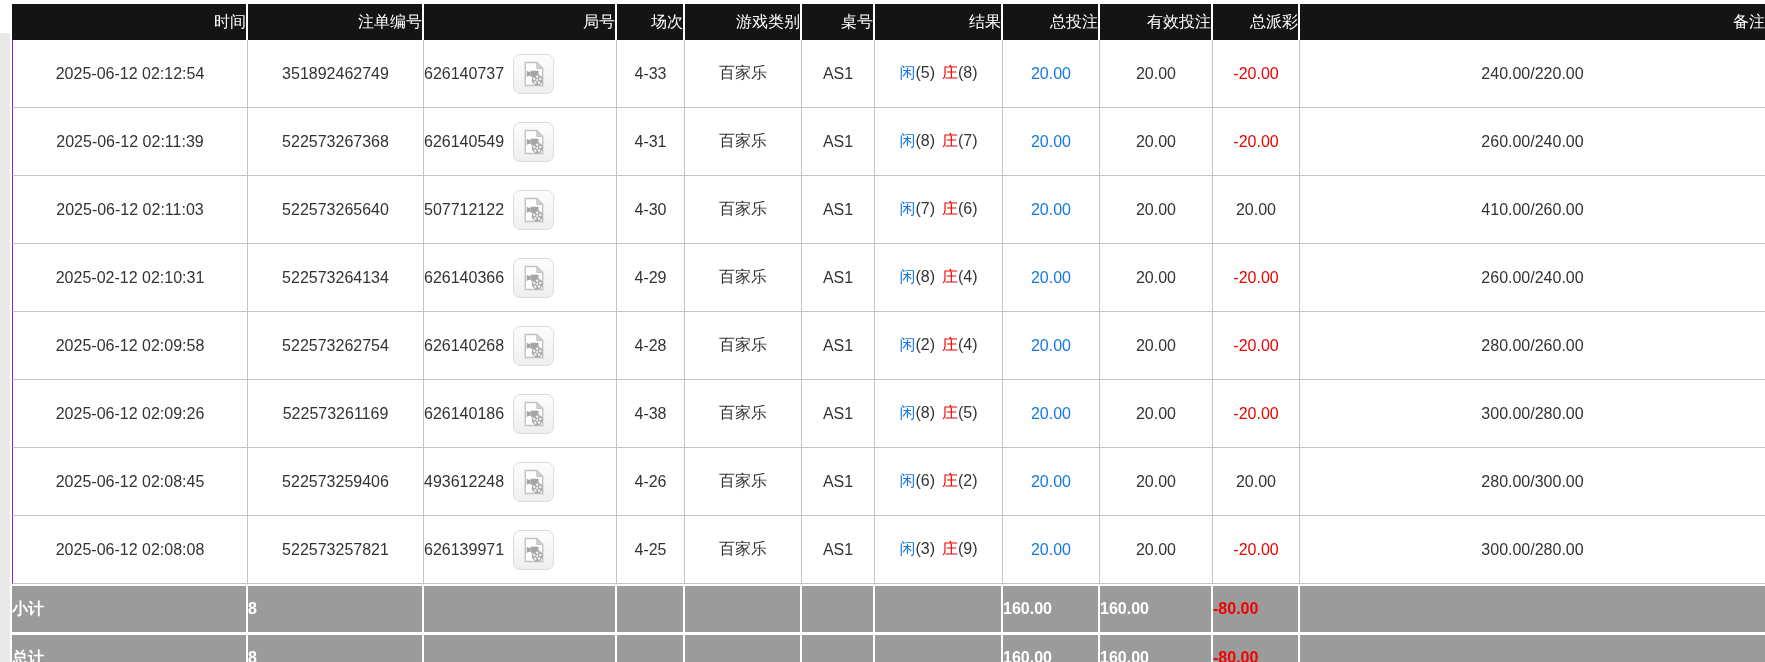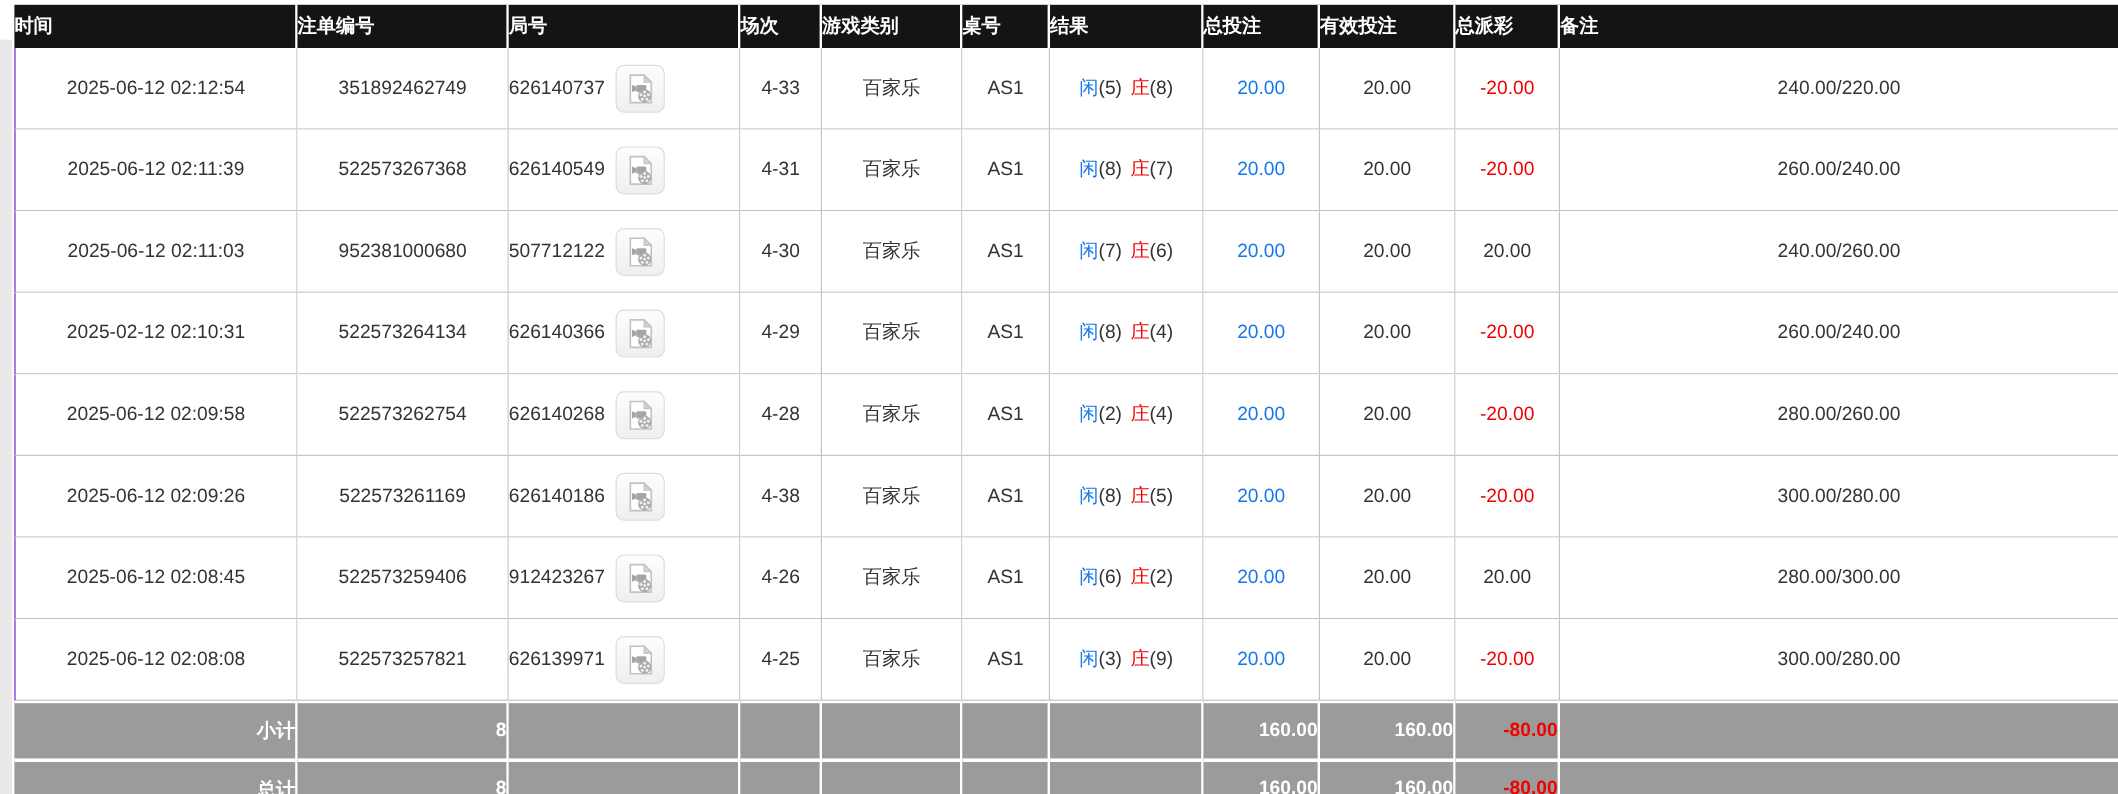--- a/index.html
+++ b/index.html
@@ -6,33 +6,33 @@
   body{
     width:1765px;height:662px;overflow:hidden;background:#ffffff;
     font-family:"Liberation Sans",sans-serif;position:relative;
   }
   .left-strip{position:absolute;left:0;top:33px;width:10px;height:629px;background:#e9e9e9;}
   table.grid{
     position:absolute;left:12px;top:4px;width:1753px;
     border-collapse:separate;border-spacing:0;table-layout:fixed;
   }
   thead th{
-    background:#141414;color:#ffffff;font-weight:bold;font-size:16px;
-    height:36px;text-align:left;padding:0;border-right:2px solid #ffffff;
+    background:#141414;color:#ffffff;font-weight:normal;font-size:16px;
+    height:36px;text-align:right;padding:0;border-right:2px solid #ffffff;
   }
   thead th:last-child{border-right:none;}
   tbody td{
     background:#ffffff;color:#333333;font-size:16px;text-align:center;
     height:67px;padding:0;border-right:1px solid #c4c4c4;border-bottom:1px solid #c4c4c4;
     vertical-align:middle;
   }
   tbody td:first-child{border-left:1px solid #6d28d9;}
   tbody td:last-child{border-right:none;}
   tfoot td{
-    background:#9b9b9b;color:#ffffff;font-weight:bold;font-size:16px;text-align:right;
+    background:#9b9b9b;color:#ffffff;font-weight:bold;font-size:16px;text-align:left;
     height:46px;padding:0;border-right:2px solid #ffffff;vertical-align:middle;
   }
   tfoot td:last-child{border-right:none;}
   tfoot tr:first-child td{border-top:2px solid #ffffff;border-bottom:3px solid #ffffff;}
   .player{color:#1677e8;}
   .banker{color:#ee0000;}
   .banker-group{margin-left:7px;}
   .blue{color:#1677e8;}
   .payout.neg{color:#ee0000;}
   tfoot .payout.neg{color:#f30000;}
@@ -142,21 +142,21 @@
     <td>
       <span class="player">闲</span><span>(8)</span><span class="banker banker-group">庄</span><span>(7)</span>
     </td>
     <td><span class="blue">20.00</span></td>
     <td>20.00</td>
     <td class="payout neg">-20.00</td>
     <td>260.00/240.00</td>
   </tr>
       <tr>
     <td>2025-06-12 02:11:03</td>
-    <td>952381000680</td>
+    <td>522573265640</td>
     <td>
       <div class="round-wrap">
         <span>507712122</span>
         <button class="video-btn">
           <svg width="22" height="26" viewBox="0 0 24 28" xmlns="http://www.w3.org/2000/svg">
             <path d="M2.5 1.5 H15 L21.5 8 V26.5 H2.5 Z" fill="#ffffff" stroke="#c2c2c2" stroke-width="1.5"></path>
             <path d="M15 1.5 L21.5 8 H15 Z" fill="#d2d2d2" stroke="#c2c2c2" stroke-width="1"></path>
             <rect x="8" y="10.5" width="9" height="6.5" rx="1" fill="#a5a5a5"></rect>
             <path d="M8 12 L4 10.5 V17 L8 15.5 Z" fill="#a5a5a5"></path>
             <circle cx="15.5" cy="20.5" r="6" fill="#ababab"></circle>
@@ -172,21 +172,21 @@
     </td>
     <td>4-30</td>
     <td>百家乐</td>
     <td>AS1</td>
     <td>
       <span class="player">闲</span><span>(7)</span><span class="banker banker-group">庄</span><span>(6)</span>
     </td>
     <td><span class="blue">20.00</span></td>
     <td>20.00</td>
     <td class="payout">20.00</td>
-    <td>240.00/260.00</td>
+    <td>410.00/260.00</td>
   </tr>
       <tr>
     <td>2025-02-12 02:10:31</td>
     <td>522573264134</td>
     <td>
       <div class="round-wrap">
         <span>626140366</span>
         <button class="video-btn">
           <svg width="22" height="26" viewBox="0 0 24 28" xmlns="http://www.w3.org/2000/svg">
             <path d="M2.5 1.5 H15 L21.5 8 V26.5 H2.5 Z" fill="#ffffff" stroke="#c2c2c2" stroke-width="1.5"></path>
@@ -281,21 +281,21 @@
     <td><span class="blue">20.00</span></td>
     <td>20.00</td>
     <td class="payout neg">-20.00</td>
     <td>300.00/280.00</td>
   </tr>
       <tr>
     <td>2025-06-12 02:08:45</td>
     <td>522573259406</td>
     <td>
       <div class="round-wrap">
-        <span>912423267</span>
+        <span>493612248</span>
         <button class="video-btn">
           <svg width="22" height="26" viewBox="0 0 24 28" xmlns="http://www.w3.org/2000/svg">
             <path d="M2.5 1.5 H15 L21.5 8 V26.5 H2.5 Z" fill="#ffffff" stroke="#c2c2c2" stroke-width="1.5"></path>
             <path d="M15 1.5 L21.5 8 H15 Z" fill="#d2d2d2" stroke="#c2c2c2" stroke-width="1"></path>
             <rect x="8" y="10.5" width="9" height="6.5" rx="1" fill="#a5a5a5"></rect>
             <path d="M8 12 L4 10.5 V17 L8 15.5 Z" fill="#a5a5a5"></path>
             <circle cx="15.5" cy="20.5" r="6" fill="#ababab"></circle>
             <circle cx="15.5" cy="16.9" r="1.4" fill="#efefef"></circle>
             <circle cx="18.9" cy="19.4" r="1.4" fill="#efefef"></circle>
             <circle cx="17.6" cy="23.4" r="1.4" fill="#efefef"></circle>

